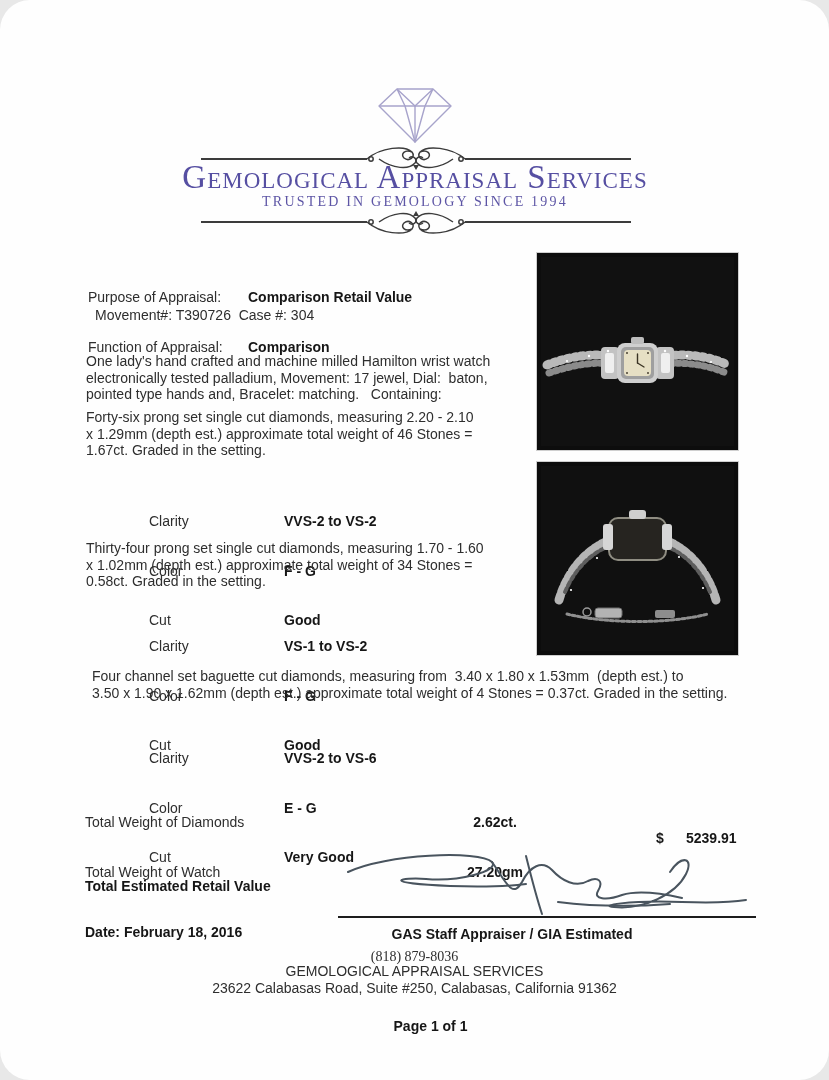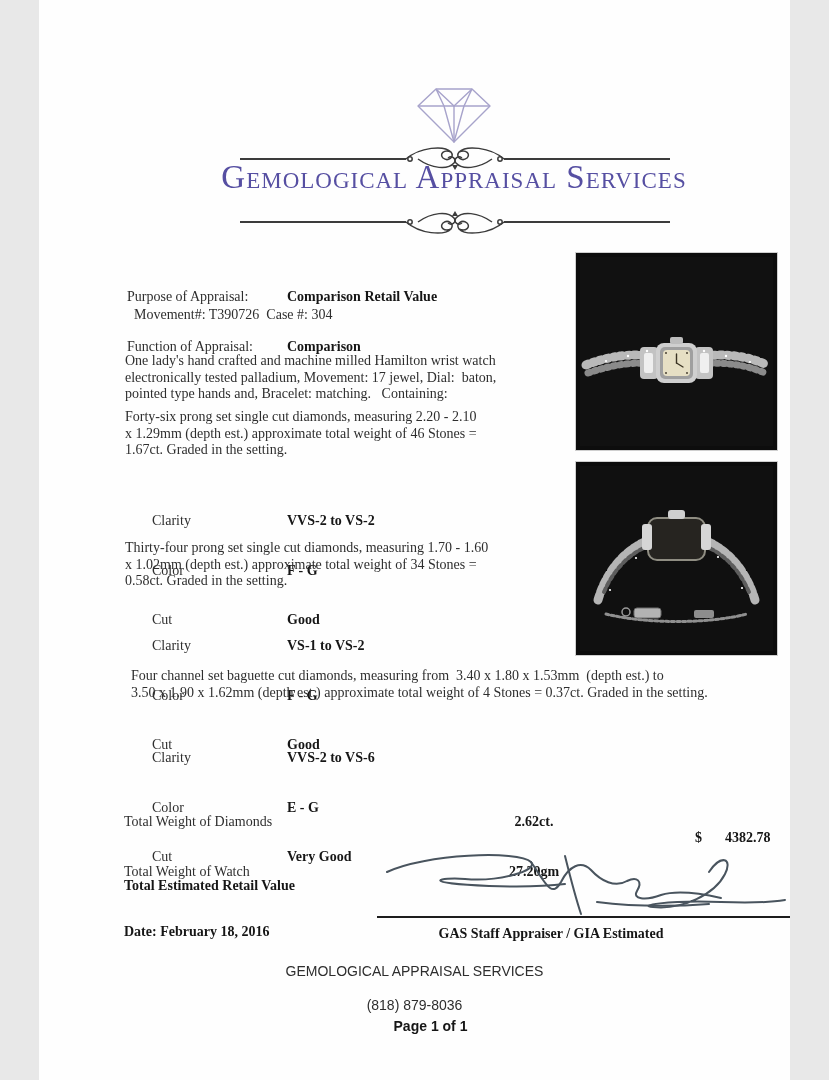--- a/index.html
+++ b/index.html
@@ -1,42 +1,42 @@
 <!DOCTYPE html>
 <html><head>
 <meta charset="utf-8">
 <style>
   html,body{margin:0;padding:0;background:#e8e8e8;}
   .page{
-    position:relative;width:751px;height:1080px;margin:0 auto;
+    position:relative;width:829px;height:1080px;margin:0 auto;
     background:#fefefe;overflow:hidden;
-    font-family:"Liberation Sans", sans-serif;color:#2e2e2e;
+    font-family:"Liberation Sans", sans-serif;color:#2e2e2e;border-radius:30px;
   }
   .abs{position:absolute;}
-  .txt{font-size:14px;line-height:16.5px;white-space:pre-wrap;font-family:Liberation Serif, serif;}
+  .txt{font-size:14px;line-height:16.5px;white-space:pre-wrap;}
   .b{font-weight:bold;color:#161616;}
 
   
   .brand-title{
     font-family:"Liberation Serif", serif;
     font-variant:small-caps;
     font-size:33px;line-height:34px;letter-spacing:1px;
     color:#564fa2;text-align:center;font-weight:500;
   }
   .brand-tagline{
     font-family:"Liberation Serif", serif;
     font-size:14px;letter-spacing:2.2px;color:#5d55a5;
     text-align:center;font-weight:500;
   }
   .ornament svg, .logo-diamond svg, .photo svg, .sig svg{display:block;}
 
   
   .kv-row{display:flex;}
   .kv-row .k{width:160px;flex:none;}
-  .grade-row{display:flex;}
+  .grade-row{display:flex;margin-left:36px;}
   .grade-row .k{width:135px;flex:none;}
 
   
   .photo{background:#0d0d0d;box-shadow:0 0 0 1px #cfcfcf;}
 
   .sigline{background:#1d1d1d;height:2px;}
   .center{text-align:center;}
   .footer-line{font-size:14px;line-height:16.5px;text-align:center;width:100%;}
 </style>
 </head>
@@ -69,20 +69,21 @@
         <path d="M252 16 C238 26 222 27 216 20 C213 16 218 12 222 15"></path>
         <circle cx="170" cy="16" r="2.2"></circle>
         <circle cx="260" cy="16" r="2.2"></circle>
       </g>
       <path d="M212 22 L215 27 L218 22 Z" fill="#3c3c3c"></path>
     </svg>
   </div>
 
   <div class="abs brand-title" style="left:160px;top:160px;width:510px;">Gemological Appraisal Services</div>
 
+  <div class="abs brand-tagline" style="left:160px;top:194px;width:510px;">TRUSTED IN GEMOLOGY SINCE 1994</div>
 
   <div class="abs ornament" style="left:201px;top:210px;width:430px;height:28px;transform:scaleY(-1);">
     <svg width="430" height="28" viewBox="0 0 430 28">
       <g fill="none" stroke="#3c3c3c" stroke-width="1.8">
         <path d="M0 16 H166"></path>
           <path d="M264 16 H430"></path>
       </g>
       <g fill="none" stroke="#3c3c3c" stroke-width="1.5">
         <path d="M166 16 C180 4 204 2 211 9 C215 14 208 19 203 15 C199 11 204 6 211 9"></path>
         <path d="M264 16 C250 4 226 2 219 9 C215 14 222 19 227 15 C231 11 226 6 219 9"></path>
@@ -172,40 +173,41 @@
     <div>Total Weight of Diamonds</div>
     <div>Total Weight of Watch</div>
   </div>
   <div class="abs txt center" style="left:435px;top:781px;width:120px;">
     <div class="b">2.62ct.</div>
     <div class="b">27.20gm</div>
   </div>
 
   <div class="abs txt b" style="left:85px;top:878px;">Total Estimated Retail Value</div>
   <div class="abs txt b" style="left:656px;top:830px;">$</div>
-  <div class="abs txt b" style="left:686px;top:830px;">4382.78</div>
+  <div class="abs txt b" style="left:686px;top:830px;">5239.91</div>
 
   <div class="abs sig" style="left:330px;top:850px;width:432px;height:70px;">
     <svg width="432" height="70" viewBox="0 0 432 70">
       <g fill="none" stroke="#49545e" stroke-width="2" stroke-linecap="round">
         <path d="M18 22 C55 4 150 0 162 12 C170 21 128 32 96 29 C70 27 48 33 120 36 C150 37 180 36 196 34"></path>
         <path d="M196 6 C200 22 206 46 212 64"></path>
         <path d="M162 12 C175 30 182 50 192 32 C200 16 212 10 222 20 C232 31 246 38 258 31 C268 26 274 31 268 41 C263 49 276 51 292 45 C308 40 330 43 352 48"></path>
         <path d="M340 22 C352 4 364 8 356 24 C346 44 314 60 284 57 C268 56 296 50 352 52 C380 53 404 52 416 50"></path>
         <path d="M228 52 C260 56 300 57 340 54"></path>
       </g>
     </svg>
   </div>
   <div class="abs sigline" style="left:338px;top:916px;width:418px;"></div>
 
   <div class="abs txt b" style="left:85px;top:924px;">Date: February 18, 2016</div>
   <div class="abs txt b center" style="left:341px;top:926px;width:342px;">GAS Staff Appraiser / GIA Estimated</div>
 
   <div class="abs footer-line" style="top:963px;left:0;">GEMOLOGICAL APPRAISAL SERVICES</div>
-  <div class="abs footer-line" style="top:997px;left:0;">(818) 879-8036</div>
+  <div class="abs footer-line" style="top:980px;left:0;">23622 Calabasas Road, Suite #250, Calabasas, California 91362</div>
+  <div class="abs footer-line" style="top:949px;left:0;font-family:Liberation Serif, serif;">(818) 879-8036</div>
   <div class="abs footer-line b" style="top:1018px;left:0;margin-left:16px;">Page 1 of 1</div>
 
   <div class="abs photo" style="left:537px;top:253px;width:201px;height:197px;">
     <svg width="201" height="197" viewBox="0 0 201 197">
       <rect x="0" y="0" width="201" height="197" fill="#0d0d0d"></rect>
       <rect x="4" y="4" width="193" height="189" fill="#111111"></rect>
 
       <g fill="none" stroke-linecap="round">
         <path d="M10 112 C35 102 60 100 78 104" stroke="#b9b9b9" stroke-width="9" stroke-dasharray="2.5 4.5"></path>
         <path d="M12 120 C38 111 62 108 80 112" stroke="#8b8b8b" stroke-width="7" stroke-dasharray="2 4.5"></path>

